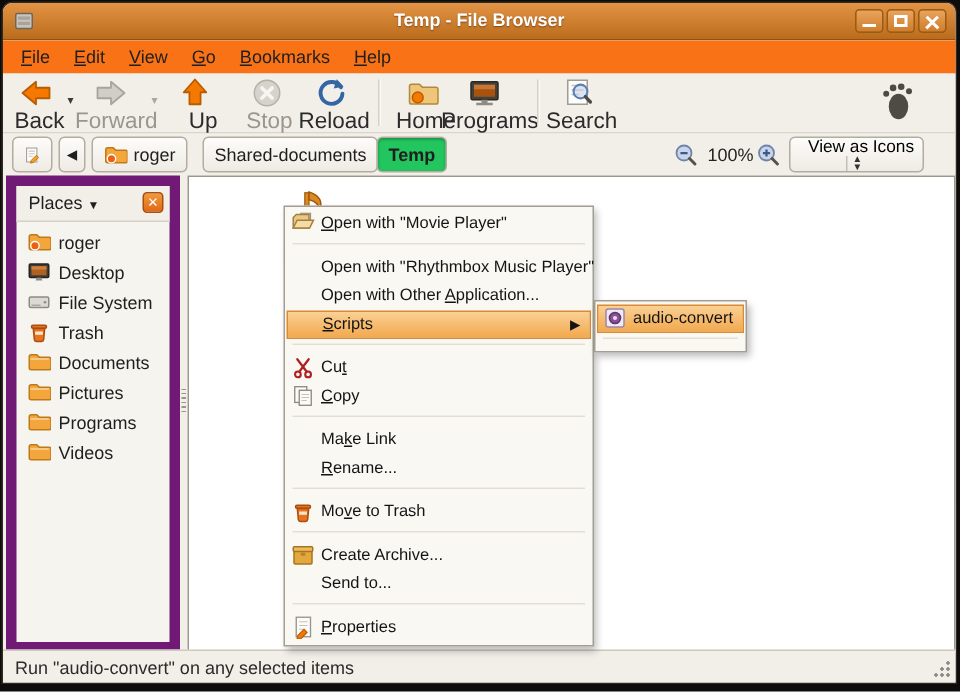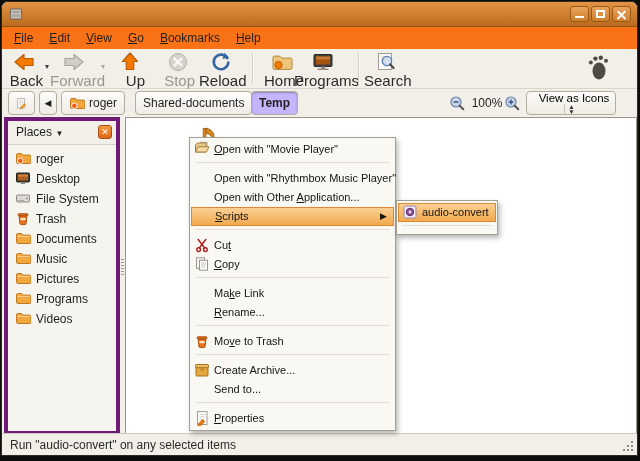--- a/index.html
+++ b/index.html
@@ -41,34 +41,34 @@
   .tcaret { position:absolute; top:13px; font-size:8px; color:#3a3a3a; }
   .tcaret.dis { color:#ABA79E; }
   .tsep { position:absolute; top:4px; width:1px; height:31px; background:#D5D1C7; box-shadow:1px 0 0 #FBFAF7; }
   .gnome-foot { position:absolute; left:585px; top:4px; }
 
   
   .locbar { position:absolute; left:0; top:87px; right:0; height:28px; background:#F2EFE9; }
   .lbtn { position:absolute; top:2px; height:24px; border:1px solid #B3ADA0; border-radius:4px;
           background:linear-gradient(#FDFCFA,#EFEBE4); font-size:12px; color:#1f1f1f;
           display:flex; align-items:center; justify-content:center; gap:4px; padding:0 7px; }
-  .lbtn.active { background:#c4b5fd; box-shadow:inset 0 1px 2px rgba(0,0,0,.28); font-weight:bold; }
+  .lbtn.active { background:#22c55e; box-shadow:inset 0 1px 2px rgba(0,0,0,.28); font-weight:bold; }
   .zoomicon { position:absolute; top:6px; width:17px; height:17px; }
   .zoomlvl { position:absolute; left:466px; top:7px; width:38px; text-align:center; font-size:12px; color:#1f1f1f; }
   .combo { position:absolute; left:524px; top:2px; width:90px; height:24px; border:1px solid #B3ADA0;
            border-radius:4px; background:linear-gradient(#FDFCFA,#EFEBE4); font-size:11.5px;
            display:flex; align-items:center;flex-direction:column; }
   .combo .clabel { flex:1; padding-left:6px; white-space:nowrap; }
   .combo .spin { width:15px; height:100%; border-left:1px solid #C6C0B4; display:flex; flex-direction:column;
                  align-items:center; justify-content:center; font-size:6.5px; line-height:5px; color:#333; }
 
   
   .content { position:absolute; left:2px; top:115px; width:633px; height:318px; }
   .sidebar { position:absolute; left:0; top:0; bottom:0; width:116px; background:#F6F4EE;
-             border:4px solid #701a75; }
+             border:7px solid #701a75; }
   .side-head { position:absolute; left:0; top:0; right:0; height:24px; background:#F2EFE9;
                border-bottom:1px solid #D5D1C8; font-size:12px; }
   .side-title { position:absolute; left:8px; top:4px; color:#1f1f1f; }
   .side-title .carr { font-size:8px; }
   .side-close { position:absolute; right:4px; top:4px; width:14px; height:14px; border-radius:3px;
                 background:linear-gradient(#F29A3C,#E06818); border:1px solid #A84E10; color:#fff;
                 font-size:9px; font-weight:bold; text-align:center; line-height:12px; }
   .side-list { position:absolute; left:0; top:28px; right:0; bottom:0; }
   .srow { height:20px; display:flex; align-items:center; gap:5px; padding-left:7px; font-size:12px; color:#1f1f1f; }
   .srow svg { flex:0 0 16px; }
@@ -117,20 +117,21 @@
 <div id="window">
 
   <div class="titlebar">
     <span class="app-icon">
       <svg width="16" height="16" viewBox="0 0 16 16">
             <rect x="2.5" y="3" width="11" height="10" rx="1" fill="#C9C5BD" stroke="#6B6760"></rect>
             <rect x="4" y="5" width="8" height="2.2" fill="#A8A49C"></rect>
             <rect x="4" y="8.5" width="8" height="2.2" fill="#A8A49C"></rect>
           </svg>
     </span>
+    <span class="title">Temp - File Browser</span>
     <span class="winbtn wb-min" style="right:48px">
           <i></i>
         </span>
     <span class="winbtn wb-max" style="right:27px">
           <i></i>
         </span>
     <span class="winbtn wb-close" style="right:6px">
           <i></i>
         </span>
   </div>
@@ -296,27 +297,20 @@
                   <path d="M1.5 4.8c0-.7.6-1.3 1.3-1.3h3.7l1.6 1.6h6.6c.7 0 1.3.6 1.3 1.3v5.8c0 .7-.6 1.3-1.3 1.3H2.8c-.7 0-1.3-.6-1.3-1.3z" fill="#F3A63B" stroke="#BE7A1A"></path>
                   <path d="M2.2 6.3h12.3" stroke="rgba(255,255,255,.5)"></path>
                 </svg></span>
               <span>Documents</span>
             </div>
             <div class="srow">
               <span><svg width="16" height="16" viewBox="0 0 16 16">
                   <path d="M1.5 4.8c0-.7.6-1.3 1.3-1.3h3.7l1.6 1.6h6.6c.7 0 1.3.6 1.3 1.3v5.8c0 .7-.6 1.3-1.3 1.3H2.8c-.7 0-1.3-.6-1.3-1.3z" fill="#F3A63B" stroke="#BE7A1A"></path>
                   <path d="M2.2 6.3h12.3" stroke="rgba(255,255,255,.5)"></path>
                 </svg></span>
-              <span>Music</span>
-            </div>
-            <div class="srow">
-              <span><svg width="16" height="16" viewBox="0 0 16 16">
-                  <path d="M1.5 4.8c0-.7.6-1.3 1.3-1.3h3.7l1.6 1.6h6.6c.7 0 1.3.6 1.3 1.3v5.8c0 .7-.6 1.3-1.3 1.3H2.8c-.7 0-1.3-.6-1.3-1.3z" fill="#F3A63B" stroke="#BE7A1A"></path>
-                  <path d="M2.2 6.3h12.3" stroke="rgba(255,255,255,.5)"></path>
-                </svg></span>
               <span>Pictures</span>
             </div>
             <div class="srow">
               <span><svg width="16" height="16" viewBox="0 0 16 16">
                   <path d="M1.5 4.8c0-.7.6-1.3 1.3-1.3h3.7l1.6 1.6h6.6c.7 0 1.3.6 1.3 1.3v5.8c0 .7-.6 1.3-1.3 1.3H2.8c-.7 0-1.3-.6-1.3-1.3z" fill="#F3A63B" stroke="#BE7A1A"></path>
                   <path d="M2.2 6.3h12.3" stroke="rgba(255,255,255,.5)"></path>
                 </svg></span>
               <span>Programs</span>
             </div>
             <div class="srow">

